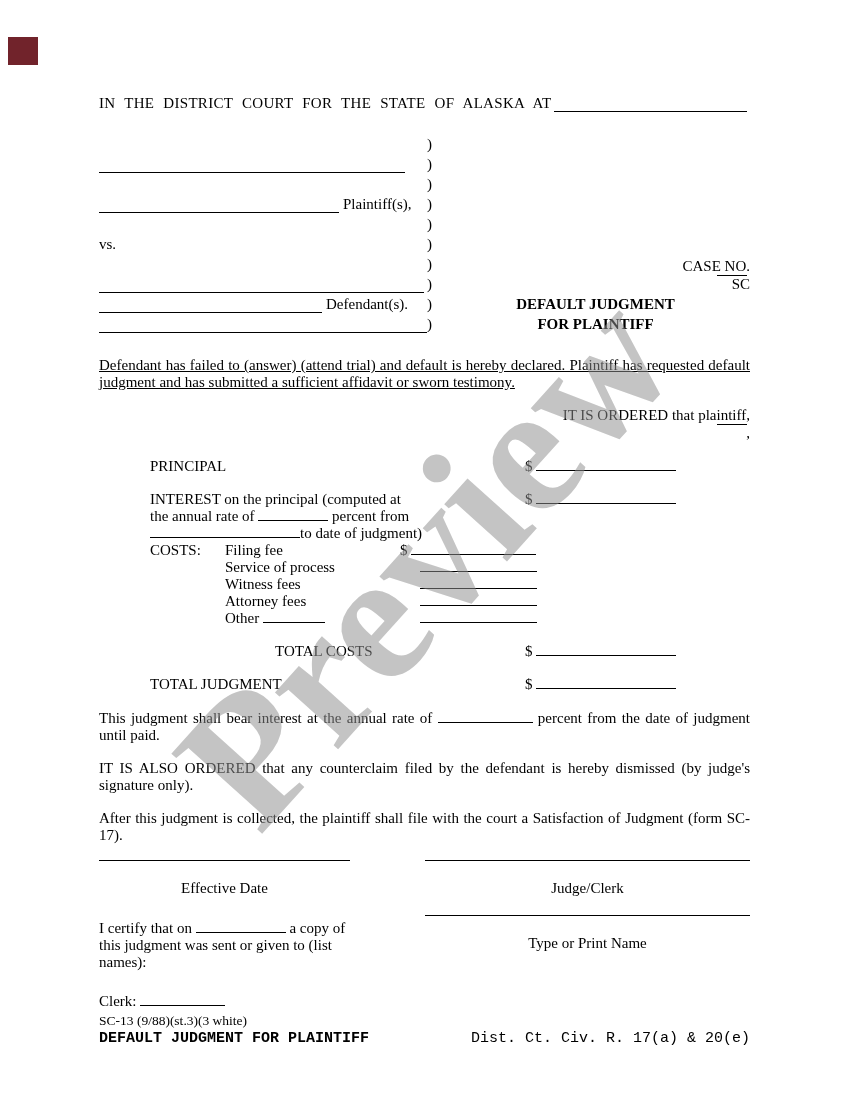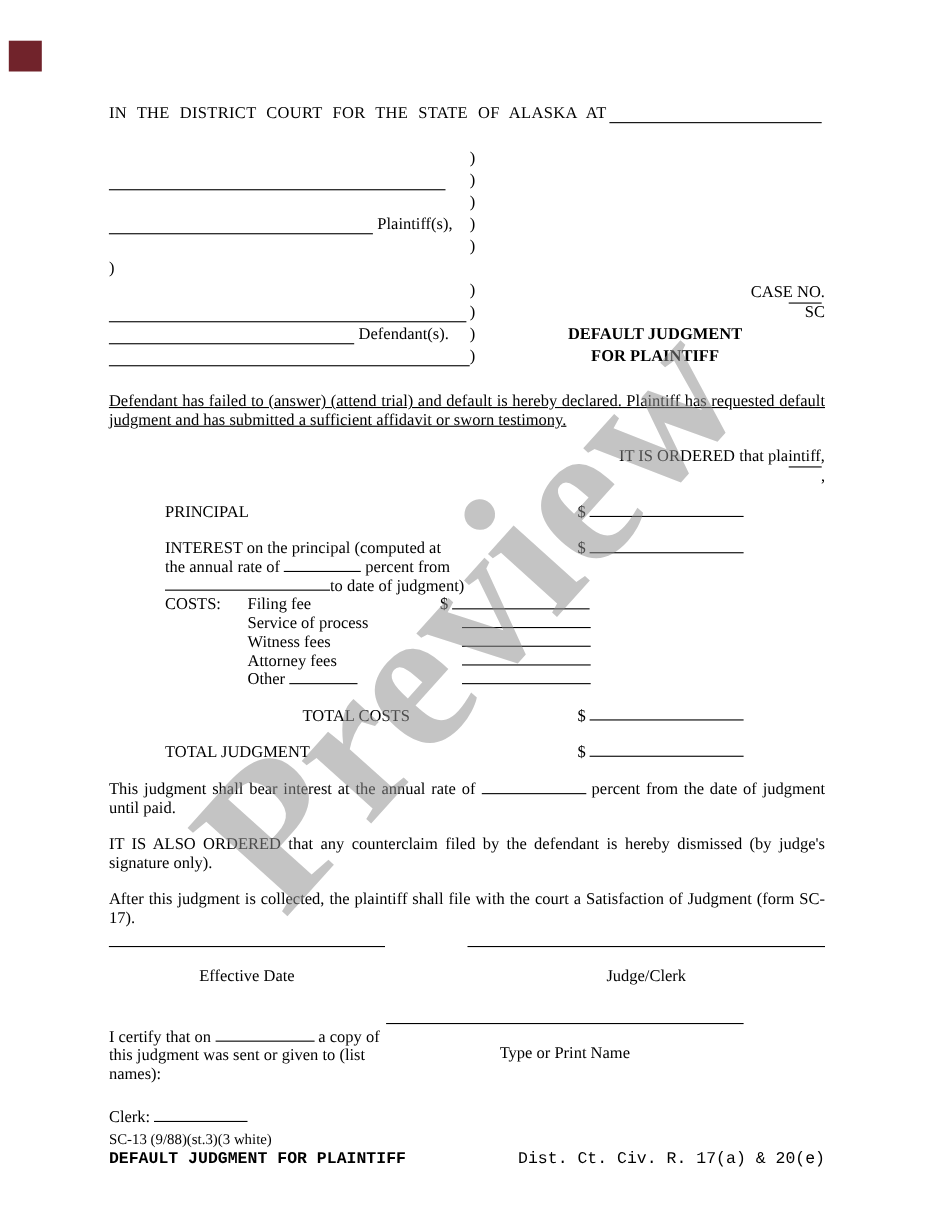--- a/index.html
+++ b/index.html
@@ -51,21 +51,21 @@
   .costs-label { position:absolute; left:51px; top:0; }
   .cost-amt1 { position:absolute; left:301px; top:0; white-space:nowrap; }
   .cost-amt { position:absolute; left:321px; top:0; }
 
   .sig-row { display:flex; justify-content:space-between; margin-top:16px; }
   .sig-box-left { width:251px; }
   .sig-box-right { width:325px; }
   .sig-line { border-top:1px solid #000; height:1px; }
   .sig-label { text-align:center; padding-top:18px; }
 
-  .certify-row { display:flex; align-items:flex-start; margin-top:33px; }
+  .certify-row { display:flex; justify-content:space-between; align-items:flex-start; margin-top:18px; }
   .certify-text { width:252px; padding-top:5px; }
 
   .clerk-line { margin-top:22px; }
 
   .footer-small { margin-top:2px; font-size:13.5px; }
   .footer-row { display:flex; justify-content:space-between; margin-top:1px;font-family:Liberation Mono, monospace; }
   .bold { font-weight:bold; }
 </style>
 </head>
 <body>
@@ -105,20 +105,23 @@
         </div>
         <div class="cap-paren">)</div>
         <div class="cap-right"></div>
       </div>
       <div class="cap-row">
         <div class="cap-left"></div>
         <div class="cap-paren">)</div>
         <div class="cap-right"></div>
       </div>
       <div class="cap-row">
+        <div class="cap-left">
+            <span>vs.</span>
+          </div>
         <div class="cap-paren">)</div>
         <div class="cap-right"></div>
       </div>
       <div class="cap-row">
         <div class="cap-left"></div>
         <div class="cap-paren">)</div>
         <div class="cap-right"></div>
       </div>
       <div class="cap-row">
         <div class="cap-left">

